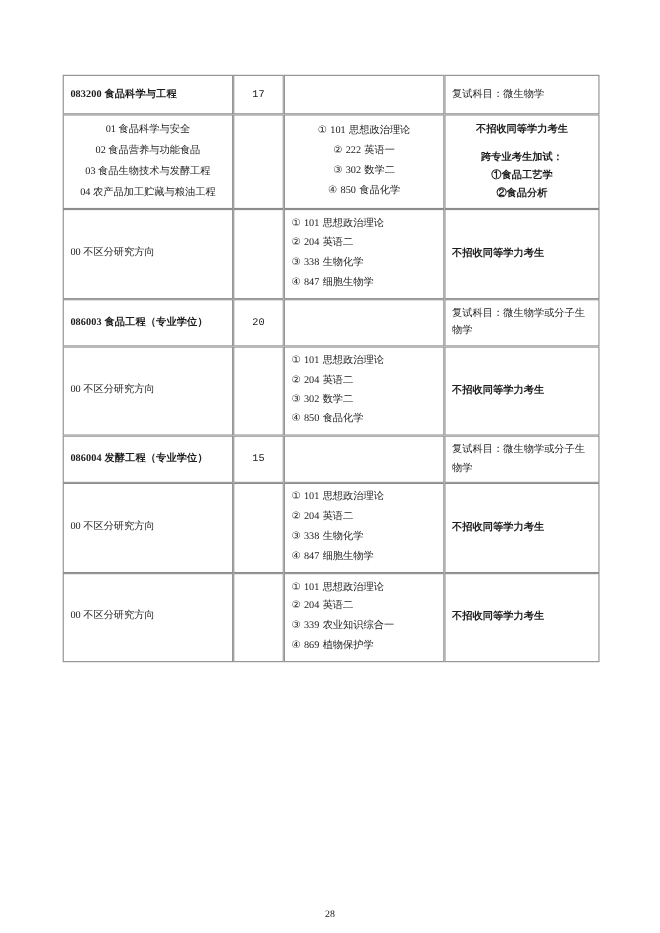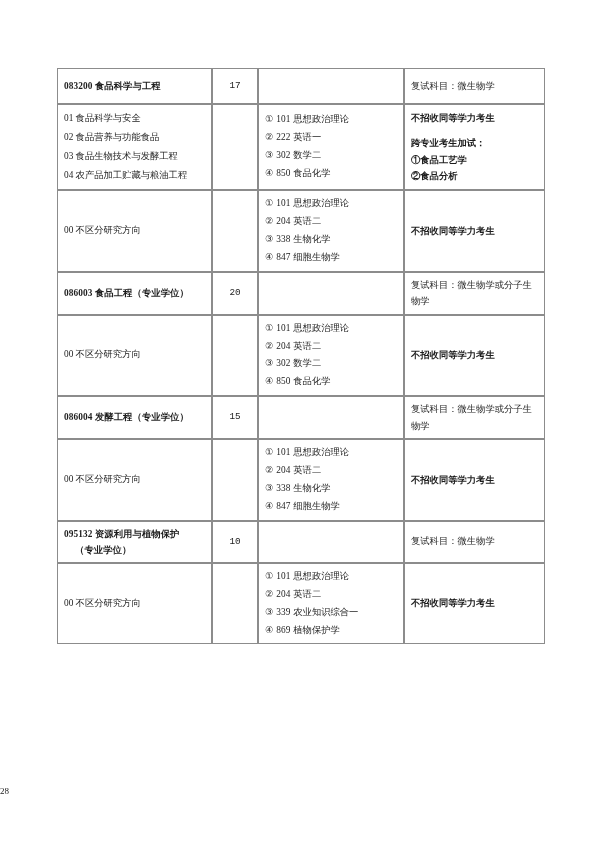--- a/index.html
+++ b/index.html
@@ -56,21 +56,21 @@
   .cell-remark { padding-left: 8px; }
 
   .hdr-row td { height: 26px; }
   .hdr-name {
     font-weight: bold;
     letter-spacing: 0.1px;
   }
   .hdr-name .ln2 { display: block; }
   .hdr-name.indent2 .ln2 { padding-left: 11px; }
 
-  .body-row td { height: 74px; }
+  .body-row td { height: 74px; text-align: center; }
   .body-row-sm td { height: 70px; }
 
   .dirs { }
   .dirs .dir-line {
     display: block;
     line-height: 2.05;
     white-space: nowrap;
   }
   .dirs.single .dir-line { line-height: 1.7; }
 
@@ -93,22 +93,23 @@
     height: 9px;
   }
   .remark .rm-wrap {
     white-space: normal;
     line-height: 1.78;
   }
 
   .page-number {
     position: absolute;
     left: 0;
-    top: 786px;
+    top: 826px;
     width: 600px;
+    text-align: center;
     font-size: 9px;
     color: #222;
     font-family: "Liberation Serif", serif;
   }
 </style>
 </head>
 <body>
 
 <div class="page">
 
@@ -235,30 +236,20 @@
                 <span class="exam-line"><span class="exam-num">③</span><span class="exam-code">338</span><span>生物化学</span></span>
                 <span class="exam-line"><span class="exam-num">④</span><span class="exam-code">847</span><span>细胞生物学</span></span>
               </div>
             </td>
             <td class="cell-remark remark">
               <div>
                 <span class="rm-line">不招收同等学力考生</span>
               </div>
             </td>
           </tr>
-          <tr class="hdr-row">
-            <td class="cell-major">
-              <div class="hdr-name indent2"><span>095132 资源利用与植物保护</span><span class="ln2">（专业学位）</span></div>
-            </td>
-            <td class="cell-quota">10</td>
-            <td class="cell-exams"></td>
-            <td class="cell-remark remark">
-              <div class="rm-wrap">复试科目：微生物学</div>
-            </td>
-          </tr>
           <tr class="body-row-sm">
             <td class="cell-major">
               <div class="dirs single">
                 <span class="dir-line">00 不区分研究方向</span>
               </div>
             </td>
             <td class="cell-quota"></td>
             <td class="cell-exams exams">
               <div>
                 <span class="exam-line"><span class="exam-num">①</span><span class="exam-code">101</span><span>思想政治理论</span></span>

